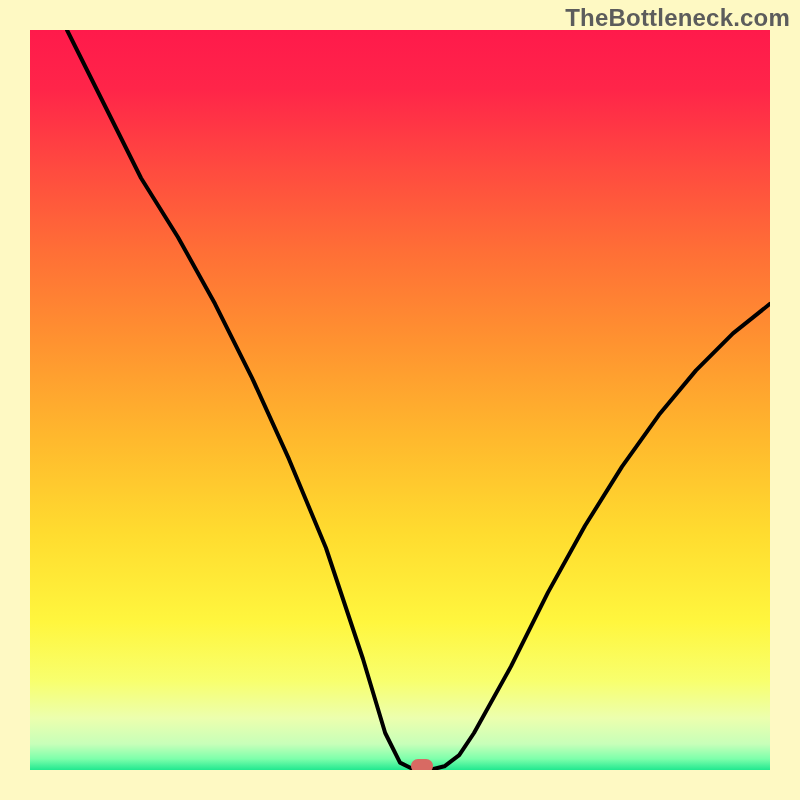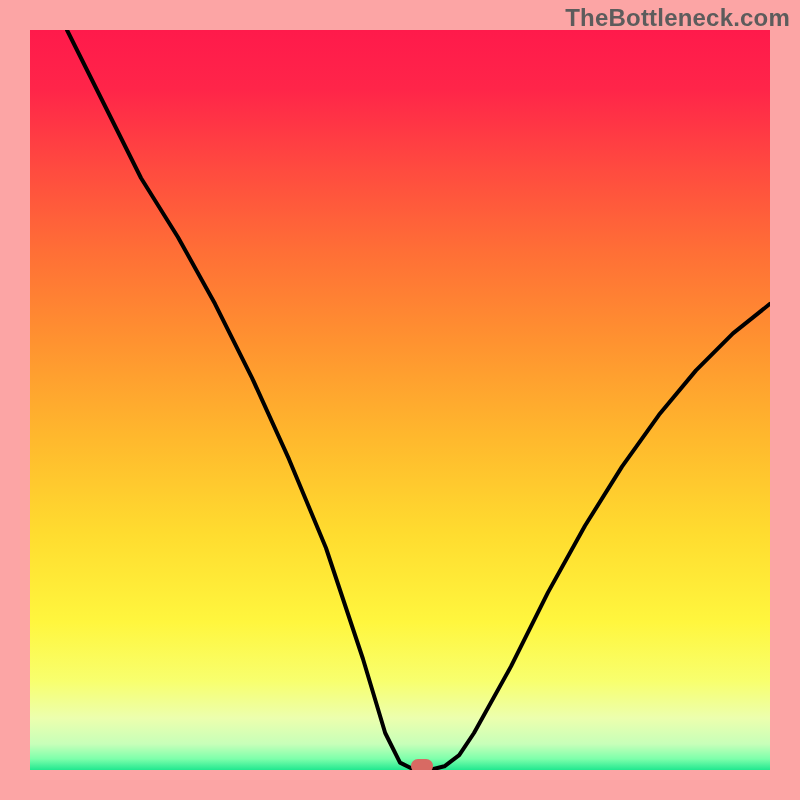--- a/index.html
+++ b/index.html
@@ -8,21 +8,21 @@
     width: 800px;
     height: 800px;
     background: #000;
     font-family: Arial, Helvetica, sans-serif;
     overflow: hidden;
   }
   .frame {
     position: relative;
     width: 800px;
     height: 800px;
-    background: #fca5a5;
+    background: #fef9c3;
   }
   .watermark {
     position: absolute;
     top: 4px;
     right: 10px;
     font-size: 24px;
     font-weight: 600;
     color: #5c5c5c;
     letter-spacing: 0.2px;
     user-select: none;

